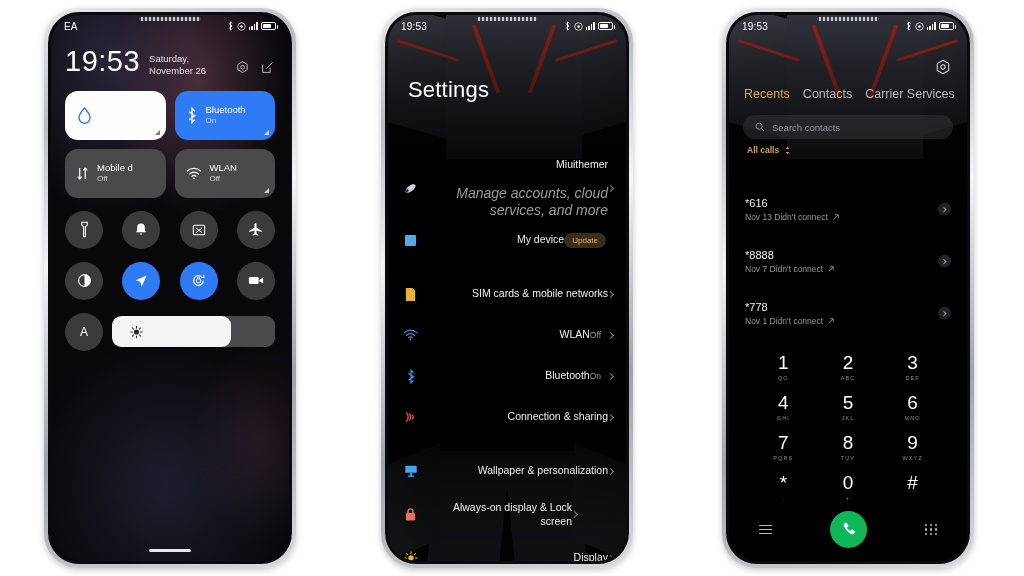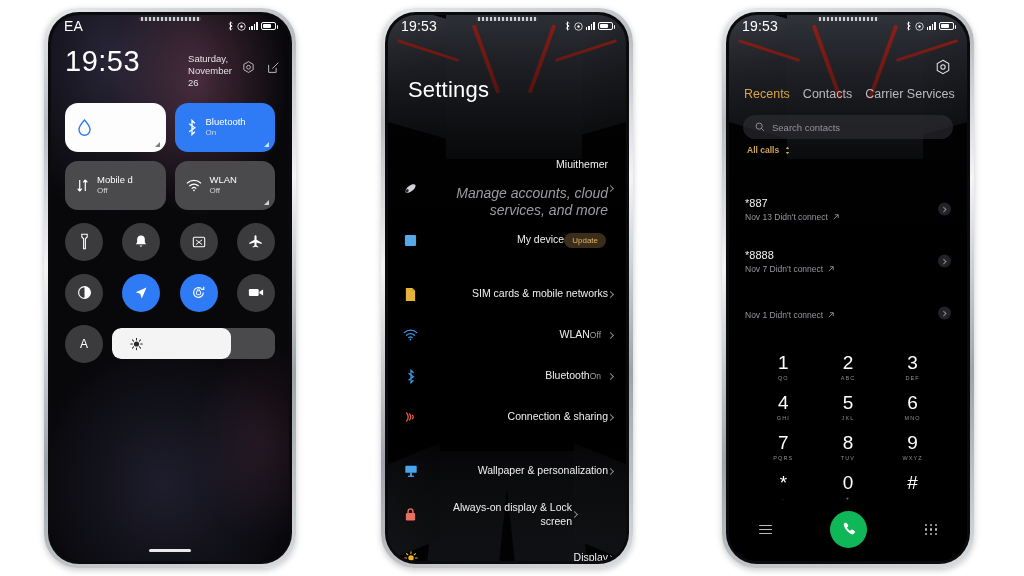--- a/index.html
+++ b/index.html
@@ -37,21 +37,21 @@
     position: absolute; top: 2px; left: 50%; transform: translateX(-50%);
     width: 62px; height: 4px; border-radius: 3px;
     background: repeating-linear-gradient(90deg,#3a3d42 0 2px,#c9ccd0 2px 4px);
     z-index: 40;
   }
 
   
   .statusbar {
     position: absolute; top: 0; left: 0; right: 0; height: 22px;
     display: flex; align-items: center; justify-content: space-between;
-    padding: 0 13px; font-size: 14px; color: #fff; z-index: 30;
+    padding: 0 13px; font-size: 10px; color: #fff; z-index: 30;
     letter-spacing: .2px;
   }
   .sb-right { display: flex; align-items: center; gap: 3px; }
   .ico { display: inline-block; vertical-align: middle; }
   .bars { display:flex; align-items:flex-end; gap:1px; height:8px; }
   .bars i { display:block; width:1.6px; background:#fff; }
   .bars i:nth-child(1){height:3px}.bars i:nth-child(2){height:4.5px}
   .bars i:nth-child(3){height:6px}.bars i:nth-child(4){height:8px}
   .batt { width:15px;height:8px;border:1px solid #fff;border-radius:2px;position:relative;}
   .batt::after{content:"";position:absolute;right:-3px;top:2px;width:1.5px;height:4px;background:#fff;border-radius:0 1px 1px 0;}
@@ -63,21 +63,21 @@
     background:
       radial-gradient(ellipse 60% 40% at 62% 12%, rgba(120,70,95,.55), transparent 62%),
       radial-gradient(ellipse 70% 45% at 25% 8%, rgba(80,72,110,.45), transparent 65%),
       radial-gradient(ellipse 80% 38% at 48% 86%, rgba(52,50,78,.5), transparent 70%),
       radial-gradient(ellipse 40% 26% at 88% 78%, rgba(95,50,70,.3), transparent 70%),
       #08080b;
   }
   .cc { position:absolute; inset:0; padding: 26px 14px 0; }
   .clockrow { display:flex; align-items:flex-start; gap:9px; margin-top:6px; }
   .bigclock { font-size: 29px; font-weight: 300; letter-spacing: .5px; line-height: 1; color:#fff; }
-  .datewrap { flex:1; padding-top:6px;margin-left:39px; }
+  .datewrap { flex:1; padding-top:6px; }
   .dateline { font-size: 9.5px; color:#e2e2e6; line-height: 1.25; max-width:92px; }
   .cc-actions { display:flex; gap:10px; padding-top:13px; }
   .cc-actions .cc-ic { width:15px;height:15px;opacity:.9; }
 
   .tiles-big { display:flex; gap:9px; margin-top:14px; }
   .tile-big {
     flex:1; height:49px; border-radius:13px; position:relative;
     display:flex; align-items:center; padding:0 11px; gap:8px; overflow:hidden;
   }
   .tile-big.white { background:#fdfdfd; }
@@ -583,21 +583,21 @@
 
         <div class="allcalls">
           <span>All calls</span>
           <svg width="7" height="9" viewBox="0 0 8 10">
               <path d="M4 .8L6 3.3H2zM4 9.2L6 6.7H2z" fill="#d0a355"></path>
             </svg>
         </div>
 
         <div class="calls">
           <div class="call-row">
-            <span class="call-num">*887</span>
+            <span class="call-num">*616</span>
             <span class="call-sub">
               <span>Nov 13 Didn't connect</span>
               <svg width="8" height="8" viewBox="0 0 10 10">
                   <path d="M2.2 7.8L7.8 2.2M3.6 2.2h4.2v4.2" stroke="#96969c" stroke-width="1.1" fill="none"></path>
                 </svg>
             </span>
             <span class="call-chev">
                 <i></i>
               </span>
           </div>
@@ -607,20 +607,21 @@
               <span>Nov 7 Didn't connect</span>
               <svg width="8" height="8" viewBox="0 0 10 10">
                   <path d="M2.2 7.8L7.8 2.2M3.6 2.2h4.2v4.2" stroke="#96969c" stroke-width="1.1" fill="none"></path>
                 </svg>
             </span>
             <span class="call-chev">
                 <i></i>
               </span>
           </div>
           <div class="call-row">
+            <span class="call-num">*778</span>
             <span class="call-sub">
               <span>Nov 1 Didn't connect</span>
               <svg width="8" height="8" viewBox="0 0 10 10">
                   <path d="M2.2 7.8L7.8 2.2M3.6 2.2h4.2v4.2" stroke="#96969c" stroke-width="1.1" fill="none"></path>
                 </svg>
             </span>
             <span class="call-chev">
                 <i></i>
               </span>
           </div>

